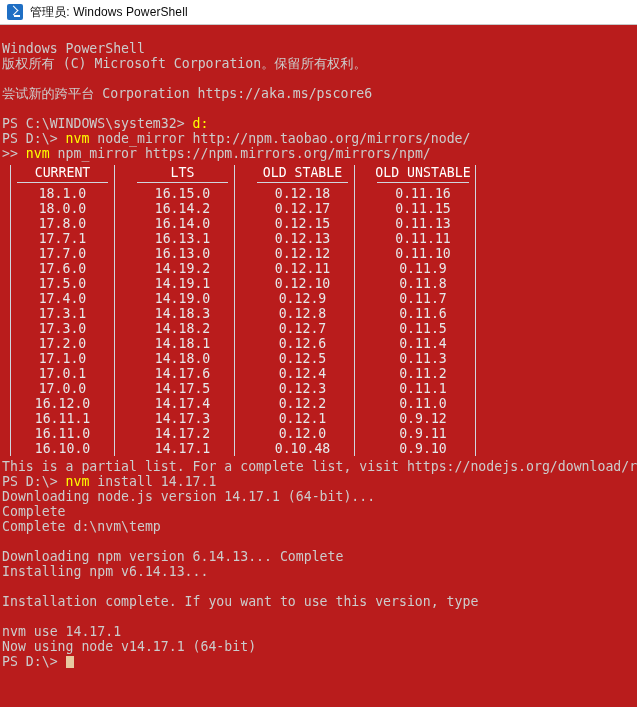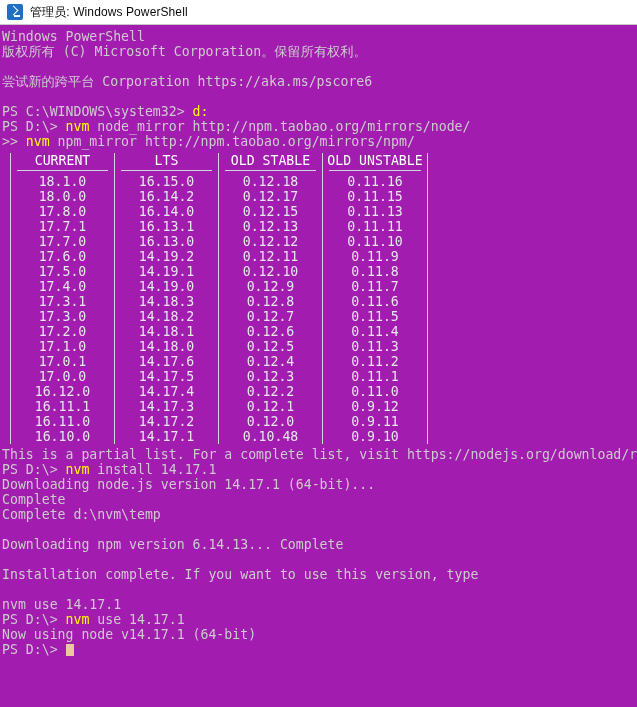--- a/index.html
+++ b/index.html
@@ -64,25 +64,25 @@
     font-family: "Liberation Sans", "DejaVu Sans", sans-serif;
     font-size: 12px;
     color: #0a0a0a;
     white-space: nowrap;
     letter-spacing: 0.1px;
   }
 
   
   .console {
     flex: 1 1 auto;
-    background: #a21caf;
+    background: #b91c1c;
     color: #cccccc;
     font-size: 13.2px;
     line-height: 15px;
-    padding: 4px 0 0 2px;
+    padding: 16px 0 0 2px;
     box-sizing: border-box;
     overflow: hidden;
     position: relative;
   }
   .line {
     white-space: pre;
     height: 15px;
     color: #cccccc;
   }
   .line.blank { color: transparent; }
@@ -98,20 +98,21 @@
   }
   .vtable-inner {
     display: inline-block;
     border-left: 1px solid #d0d5dd;
     border-right: 1px solid #d0d5dd;
   }
   .vrow {
     display: flex;
     height: 15px;
     line-height: 15px;
+    gap: 16px;
   }
   .vcell {
     width: 104px;
     text-align: center;
     font-size: 13.2px;
     color: #e6e8ea;
     white-space: pre;
     box-sizing: border-box;
     border-right: 1px solid #d0d5dd;
   }
@@ -163,21 +164,21 @@
     <div id="banner-lines">
         <div class="line">Windows PowerShell</div>
         <div class="line">版权所有 (C) Microsoft Corporation。保留所有权利。</div>
         <div class="line blank"> </div>
         <div class="line">尝试新的跨平台 Corporation https://aka.ms/pscore6</div>
         <div class="line blank"> </div>
       </div>
     <div id="prompt-lines">
         <div class="line"><span class="tok-plain">PS C:\WINDOWS\system32&gt; </span><span class="tok-cmd">d:</span><span class="tok-plain"></span></div>
         <div class="line"><span class="tok-plain">PS D:\&gt; </span><span class="tok-cmd">nvm</span><span class="tok-plain"> node_mirror http://npm.taobao.org/mirrors/node/</span></div>
-        <div class="line"><span class="tok-plain">&gt;&gt; </span><span class="tok-cmd">nvm</span><span class="tok-plain"> npm_mirror http://npm.taobao.org/mirrors/npm/</span></div>
+        <div class="line"><span class="tok-plain">&gt;&gt; </span><span class="tok-cmd">nvm</span><span class="tok-plain"> npm_mirror https://npm.mirrors.org/mirrors/npm/</span></div>
       </div>
 
     <div class="vtable">
       <div class="vtable-inner">
         <div class="vrow head" id="vt-head">
             <div class="vcell">CURRENT</div>
             <div class="vcell">LTS</div>
             <div class="vcell">OLD STABLE</div>
             <div class="vcell">OLD UNSTABLE</div>
           </div>
@@ -313,27 +314,25 @@
       </div>
     <div id="install-block">
         <div class="line"><span class="tok-plain">PS D:\&gt; </span><span class="tok-cmd">nvm</span><span class="tok-plain"> install 14.17.1</span></div>
       </div>
     <div id="install-output-lines">
         <div class="line">Downloading node.js version 14.17.1 (64-bit)...</div>
         <div class="line">Complete</div>
         <div class="line">Complete d:\nvm\temp</div>
         <div class="line blank"> </div>
         <div class="line">Downloading npm version 6.14.13... Complete</div>
+        <div class="line">Installing npm v6.14.13...</div>
         <div class="line blank"> </div>
         <div class="line">Installation complete. If you want to use this version, type</div>
         <div class="line blank"> </div>
         <div class="line">nvm use 14.17.1</div>
-      </div>
-    <div id="use-block">
-        <div class="line"><span class="tok-plain">PS D:\&gt; </span><span class="tok-cmd">nvm</span><span class="tok-plain"> use 14.17.1</span></div>
       </div>
     <div id="use-output-lines">
         <div class="line">Now using node v14.17.1 (64-bit)</div>
       </div>
     <div class="line"><span id="final-prompt">PS D:\&gt; </span><span class="cursor-block"></span></div>
   </div>
 
 </div>
 
 </body></html>

